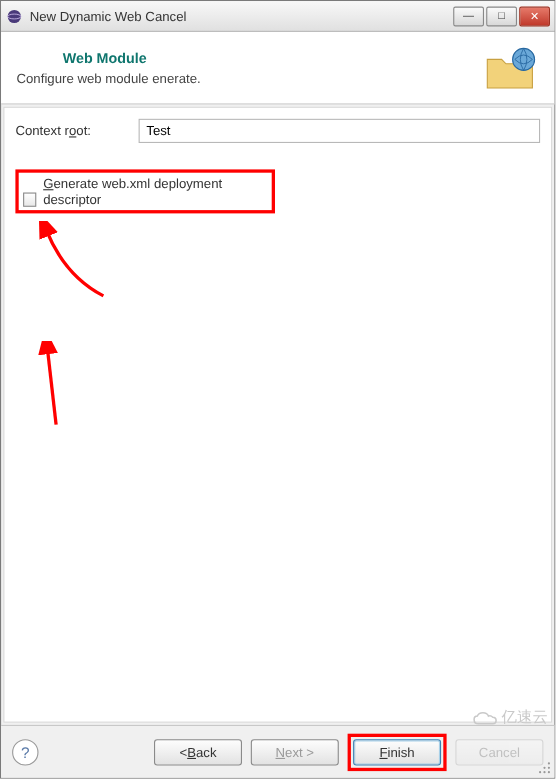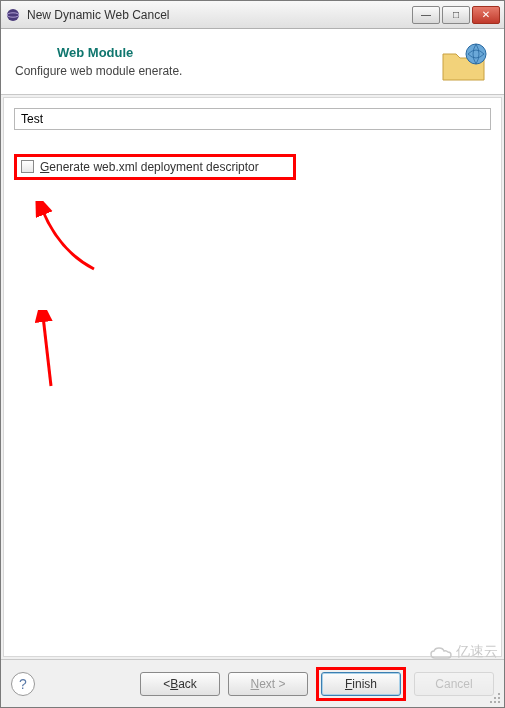--- a/index.html
+++ b/index.html
@@ -88,23 +88,23 @@
       padding: 2px 6px;
       font-size: 12px;
       font-family: inherit;
       background: #fff;
     }
     .checkbox-area {
       border: 3px solid #ff0000;
       padding: 3px 4px;
       margin-top: 16px;
       display: inline-flex;
-      align-items: flex-start;
+      align-items: flex-end;
       gap: 6px;
-      width: 282px;
+      width: 236px;
     }
     .checkbox {
       width: 13px; height: 13px;
       border: 1px solid #888;
       background: linear-gradient(#fff, #e8e8e8);
     }
     .checkbox-label { font-size: 12px; color: #333; }
     .u { text-decoration: underline; }
     .button-bar {
       height: 48px;
@@ -197,20 +197,21 @@
         <circle cx="36" cy="14" r="10" fill="#6aa8d8" stroke="#2868a0"></circle>
         <path d="M28 14 Q36 6 44 14 Q36 22 28 14" fill="none" stroke="#2868a0" stroke-width="0.8"></path>
         <path d="M36 4 Q30 14 36 24 M36 4 Q42 14 36 24" fill="none" stroke="#2868a0" stroke-width="0.8"></path>
       </svg>
     </div>
   </div>
 
   <div class="content">
 
     <div class="form-row">
+      <label class="form-label">Context r<span class="u">o</span>ot:</label>
       <input class="form-input" value="Test" style="">
     </div>
 
 
     <div class="checkbox-area">
       <span class="checkbox"></span>
       <span class="checkbox-label"><span class="u">G</span>enerate web.xml deployment descriptor</span>
     </div>
 
     <svg class="arrow1" width="70" height="72">

